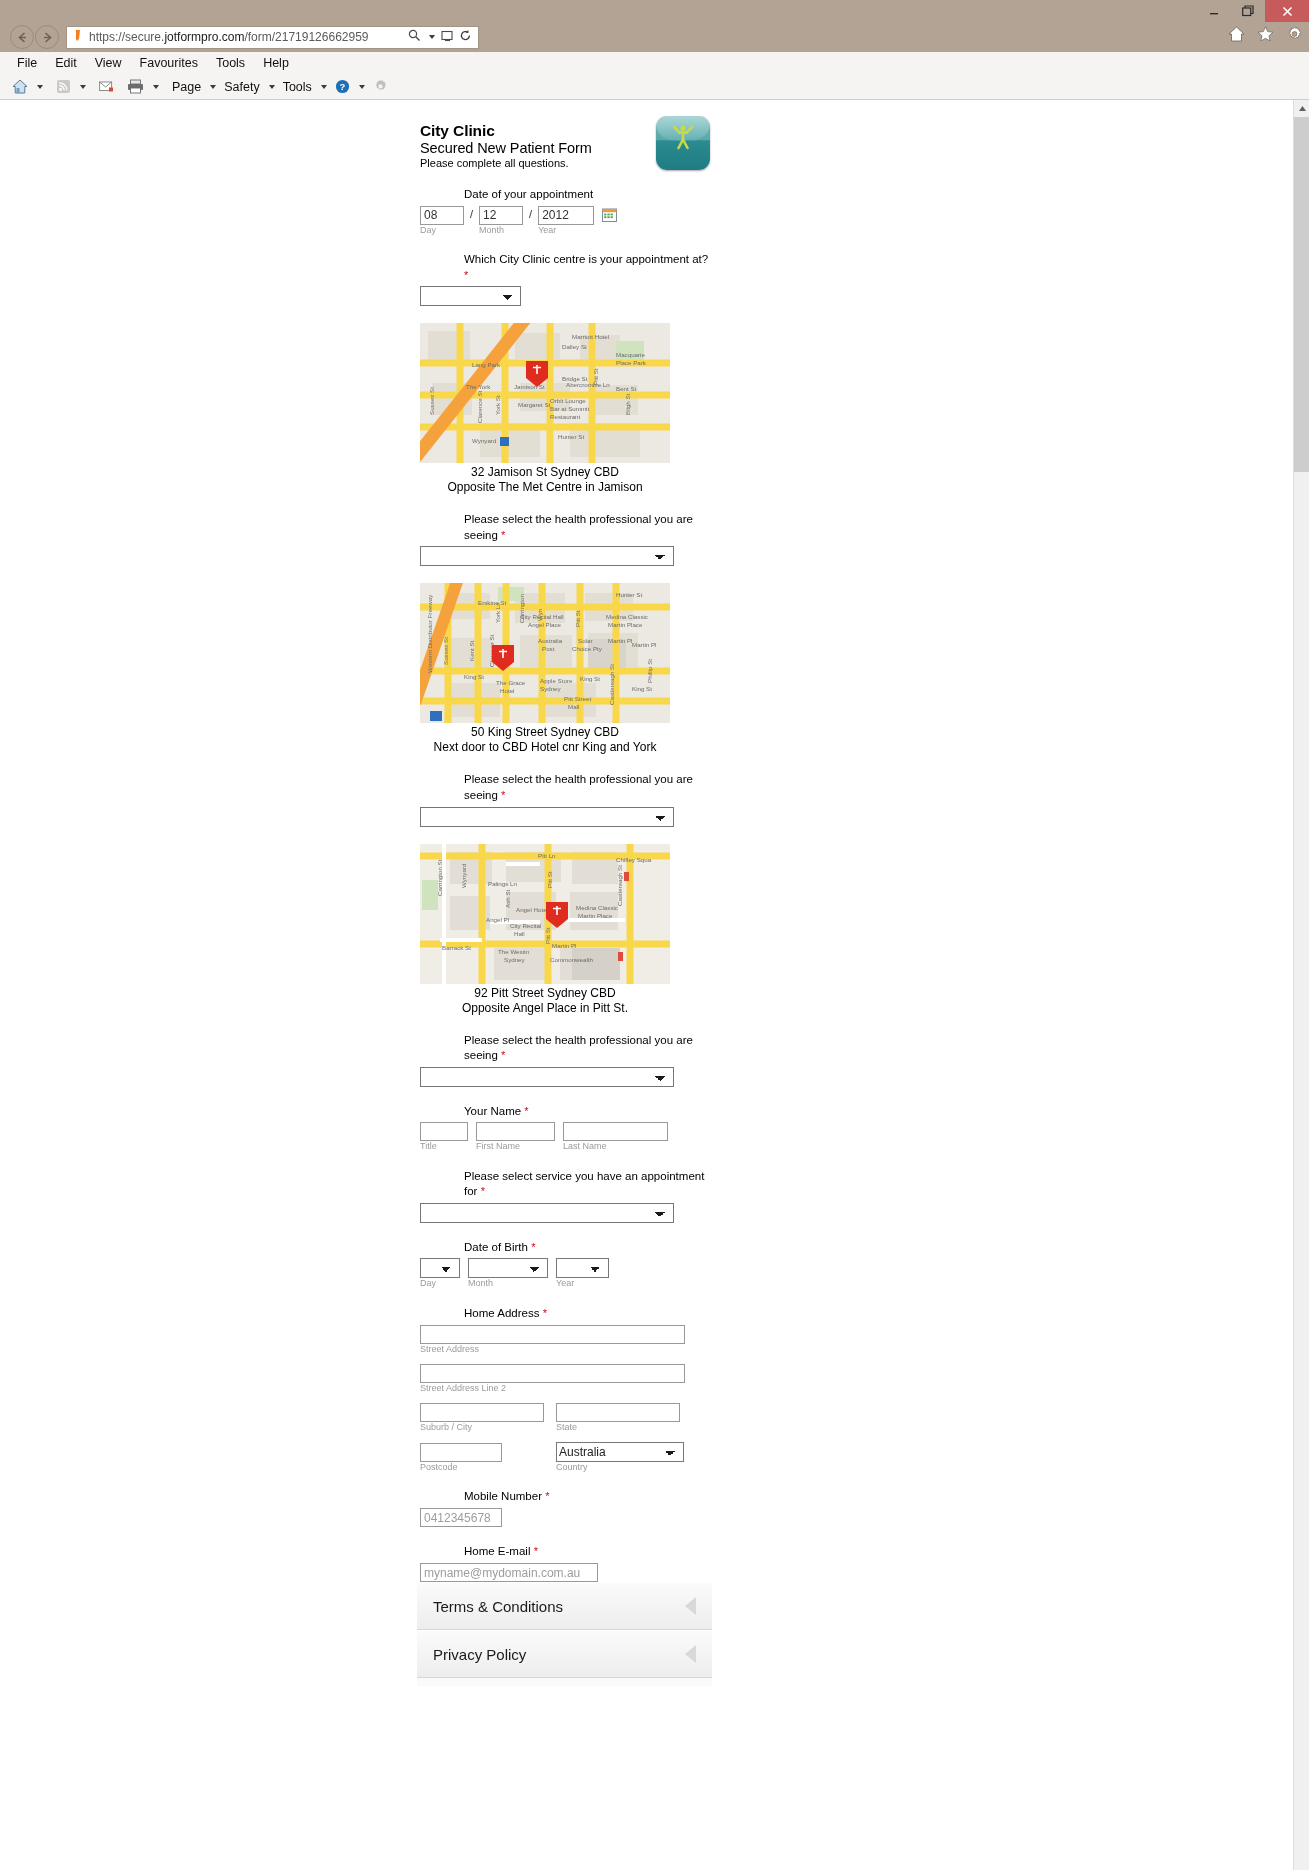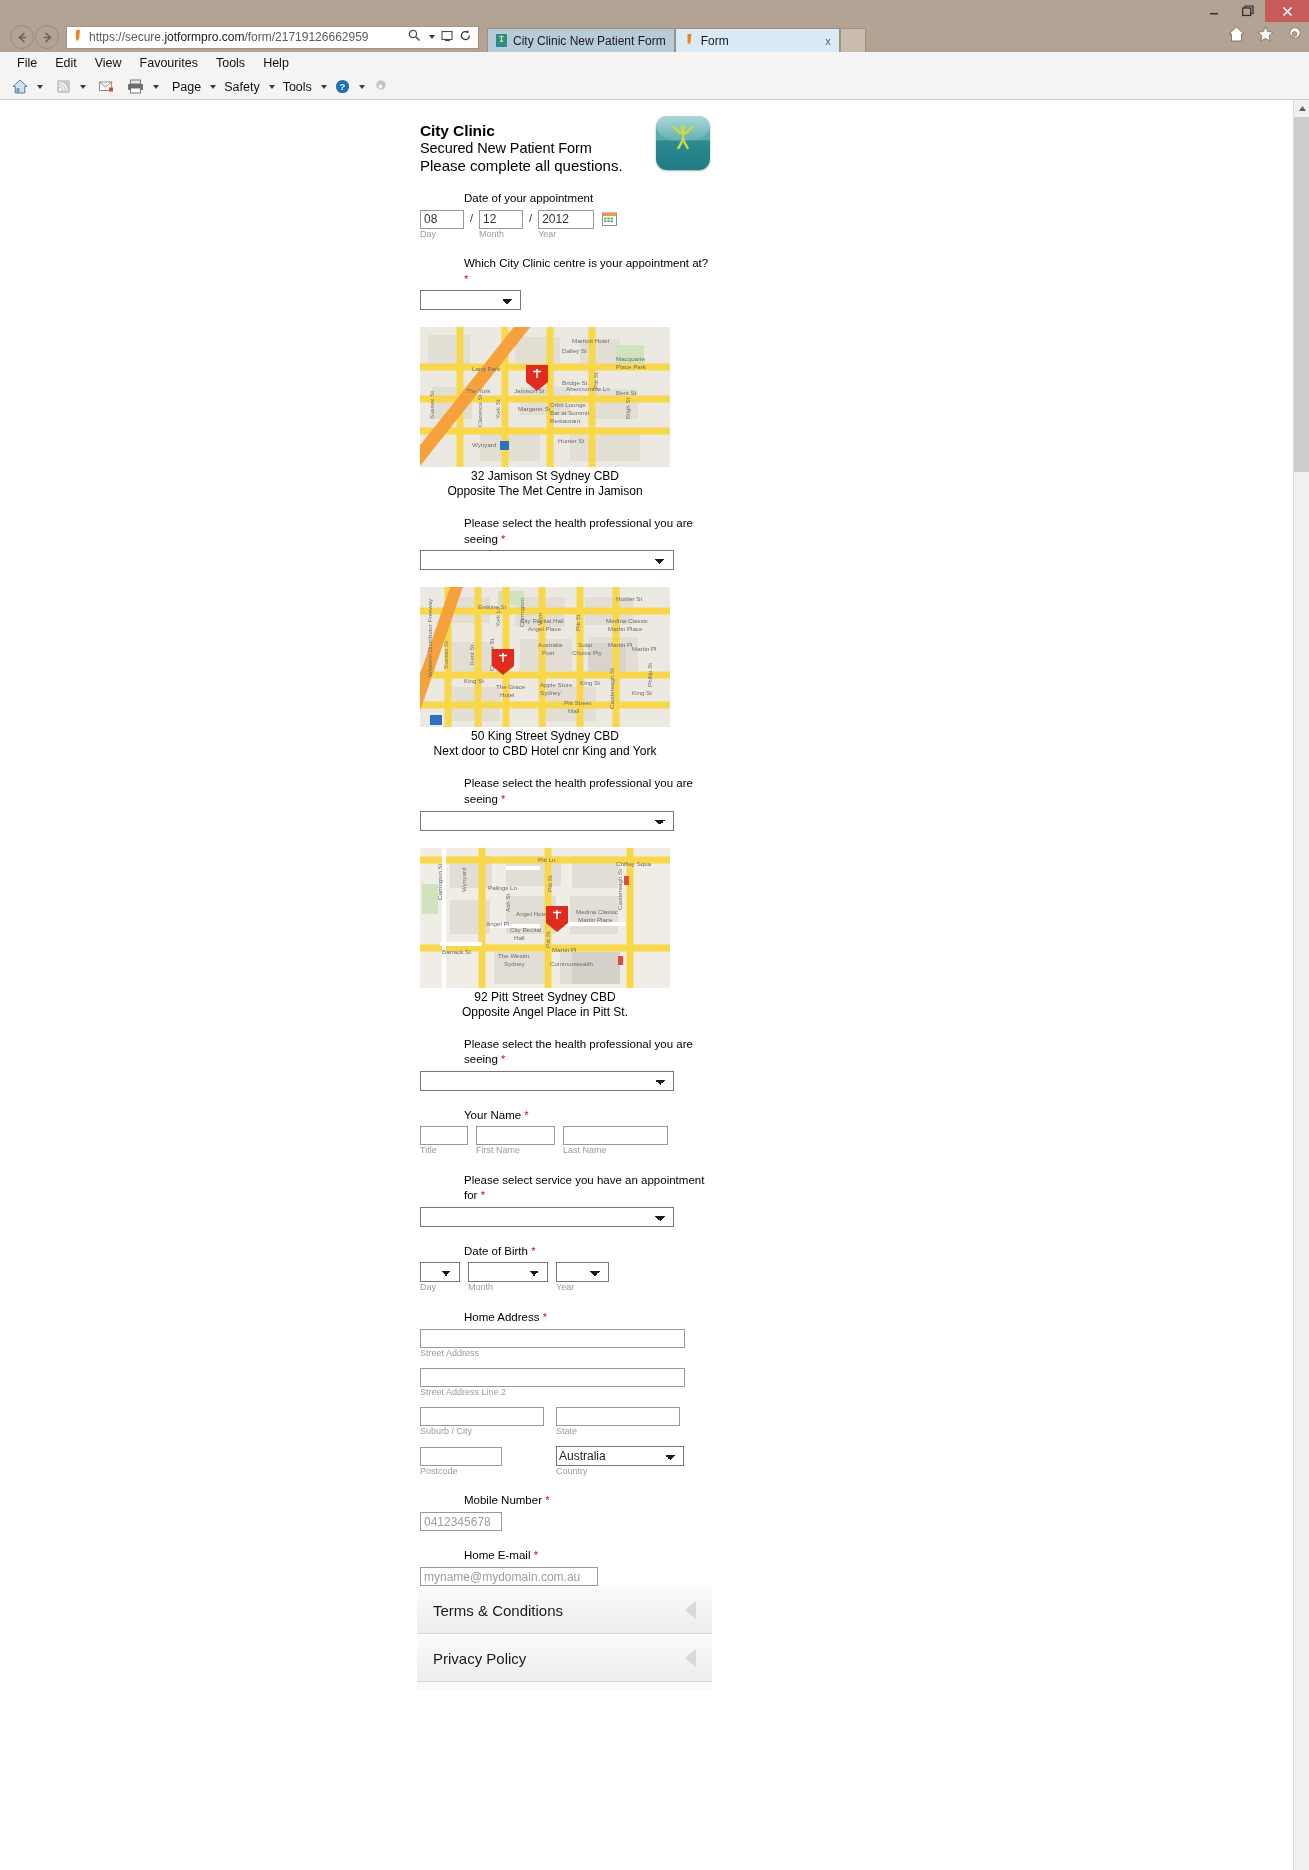--- a/index.html
+++ b/index.html
@@ -101,21 +101,21 @@
   .formwrap { width:1293px; }
   .form {
     width:290px; margin:0 auto; padding-top:22px;
     margin-left:420px;
   }
 
   .brand { display:flex; align-items:flex-start; }
   .brand-text { flex:1; }
   h1.clinic { font-size:15.5px; font-weight:bold; margin:0; letter-spacing:-0.1px; color:#000;}
   .clinic-sub { font-size:14.5px; margin:0; color:#000; letter-spacing:-0.1px;}
-  .clinic-note { font-size:15px; margin:1px 0 0 0; color:#000;}
+  .clinic-note { font-size:11px; margin:1px 0 0 0; color:#000;}
   .logo {
     width:54px; height:54px; flex:0 0 auto; margin-left:10px; margin-top:-6px;
     border-radius:11px; position:relative; overflow:hidden;
     background:linear-gradient(180deg,#6fb8b8 0%, #58a9ab 44%, #2a8b90 46%, #1f7c84 100%);
     box-shadow:0 1px 2px rgba(0,0,0,.35);
   }
   .logo:after{
     content:""; position:absolute; left:0; top:0; width:100%; height:46%;
     background:linear-gradient(180deg, rgba(255,255,255,.42), rgba(255,255,255,.07));
     border-radius:11px 11px 50% 50%/11px 11px 22px 22px;
@@ -270,41 +270,20 @@
         </span>
         <span>
           <svg width="13" height="13" viewBox="0 0 13 13">
               <path d="M10.4 6.5 a4 4 0 1 1 -1.4 -3" fill="none" stroke="#3a3a3a" stroke-width="1.3"></path>
               <path d="M9.3 0.9 L9.4 3.8 L6.6 3.5 Z" fill="#3a3a3a"></path>
             </svg>
         </span>
       </span>
     </div>
 
-    <div class="tabstrip">
-      <div class="tab inactive">
-        <span class="fav">
-          <svg width="11" height="13" viewBox="0 0 11 13">
-              <rect width="11" height="13" fill="#2a8b90"></rect>
-              <path d="M3 3 L5.5 2 L8 3 M5.5 2.4 V8 M4 8 L5.5 5.5 L7 8" stroke="#cfe05a" stroke-width="1.1" fill="none"></path>
-            </svg>
-        </span>
-        <span>City Clinic New Patient Form</span>
-      </div>
-      <div class="tab active">
-        <span class="fav">
-          <svg width="11" height="13" viewBox="0 0 11 13">
-              <path d="M3.5 0 L7.5 0 L6.5 8.5 L5 10.5 L3.5 8.5 Z" fill="#f58020"></path>
-            </svg>
-        </span>
-        <span>Form</span>
-        <span class="x">x</span>
-      </div>
-      <div class="tab-newspace"></div>
-    </div>
 
     <div class="titlebar-right-icons">
       <span>
         <svg width="17" height="16" viewBox="0 0 17 16">
             <path d="M8.5 1 L16 8 H13.5 V15 H3.5 V8 H1 Z" fill="#ffffff" stroke="#6d6155" stroke-width="0.8"></path>
           </svg>
       </span>
       <span>
         <svg width="17" height="16" viewBox="0 0 17 16">
             <path d="M8.5 0.8 L10.7 5.6 L16 6.2 L12 9.7 L13.1 15 L8.5 12.3 L3.9 15 L5 9.7 L1 6.2 L6.3 5.6 Z" fill="#ffffff" stroke="#6d6155" stroke-width="0.7"></path>

